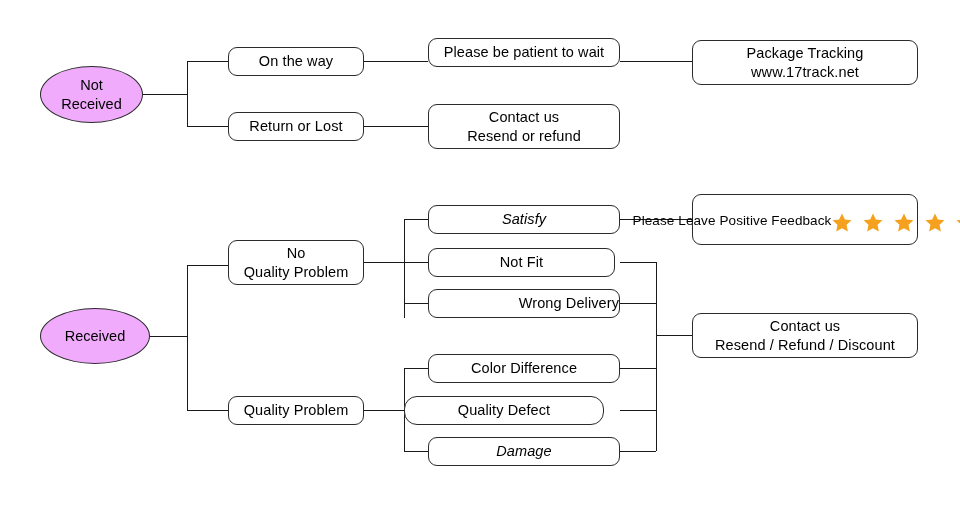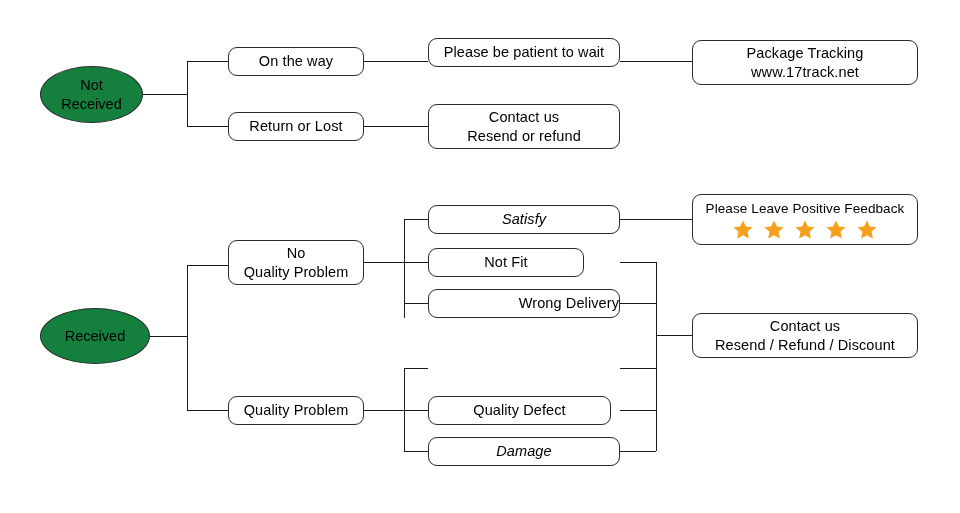--- a/index.html
+++ b/index.html
@@ -44,41 +44,41 @@
     white-space: nowrap;
   }
   .node .ln { display: block; }
 
   
   .ellipse {
     position: absolute;
     box-sizing: border-box;
     border: 1px solid #2b2b2b;
     border-radius: 50%;
-    background: #15803d;
+    background: #f0abfc;
     display: flex;
     flex-direction: column;
     align-items: center;
     justify-content: center;
     text-align: center;
     color: #000000;
     font-size: 14.5px;
     line-height: 1.3;
     white-space: nowrap;
   }
 
   
   .feedback {
     position: absolute;
     box-sizing: border-box;
     border: 1px solid #2b2b2b;
     border-radius: 9px;
     background: #ffffff;
     display: flex;
-    flex-direction: column;
+    flex-direction: row;
     align-items: center;
     justify-content: center;
     padding-top: 2px;
   }
   .feedback-title {
     font-size: 13.5px;
     color: #000000;
     white-space: nowrap;
     letter-spacing: .1px;
   }
@@ -178,40 +178,43 @@
           </svg>
         </span>
       <span>
           <svg width="22" height="21" viewBox="0 0 24 24">
             <polygon points="12,1.6 15.3,8.6 22.8,9.5 17.2,14.7 18.7,22.3 12,18.5 5.3,22.3 6.8,14.7 1.2,9.5 8.7,8.6" fill="#F5A11E"></polygon>
           </svg>
         </span>
     </div>
   </div>
 
-  <div class="node" style="left:428px; top:248px; width:156px; height:29px;">
+  <div class="node" style="left:428px; top:248px; width:187px; height:29px;">
     <span class="ln">Not Fit</span>
   </div>
 
   <div class="node" style="left:428px; top:289px; width:192px; height:29px;align-items:flex-end;">
     <span class="ln">Wrong Delivery</span>
   </div>
 
   <div class="node" style="left:228px; top:396px; width:136px; height:29px;">
     <span class="ln">Quality Problem</span>
   </div>
 
   <div class="line h" style="left:364px; top:410px; width:40px;"></div>
   <div class="line v" style="left:404px; top:368px; height:83px;"></div>
   <div class="line h" style="left:404px; top:368px; width:24px;"></div>
   <div class="line h" style="left:404px; top:410px; width:24px;"></div>
   <div class="line h" style="left:404px; top:451px; width:24px;"></div>
 
-
-  <div class="node" style="left:428px; top:396px; width:183px; height:29px;">
+  <div class="node" style="left:428px; top:354px; width:192px; height:29px;">
+    <span class="ln">Color Difference</span>
+  </div>
+
+  <div class="node" style="left:404px; top:396px; width:200px; height:29px;border-radius:13px;">
     <span class="ln">Quality Defect</span>
   </div>
 
   <div class="node" style="left:428px; top:437px; width:192px; height:29px;font-style:italic;">
     <span class="ln">Damage</span>
   </div>
 
   <div class="line h" style="left:620px; top:262px; width:36px;"></div>
   <div class="line h" style="left:620px; top:303px; width:36px;"></div>
   <div class="line h" style="left:620px; top:368px; width:36px;"></div>

